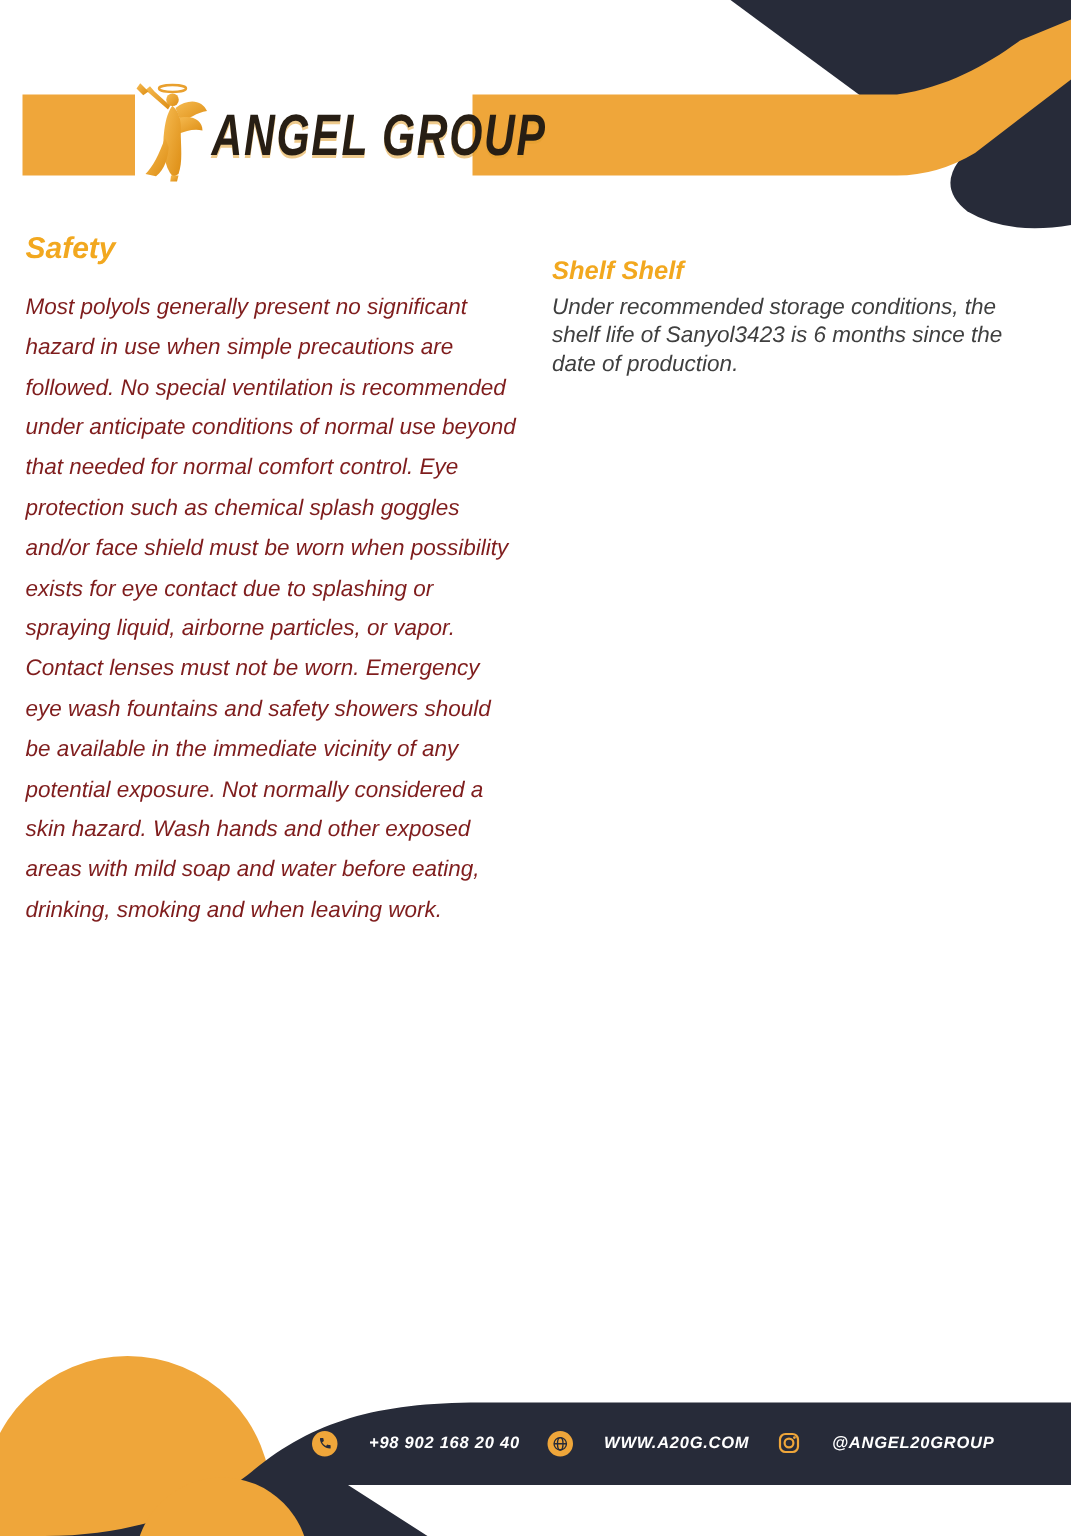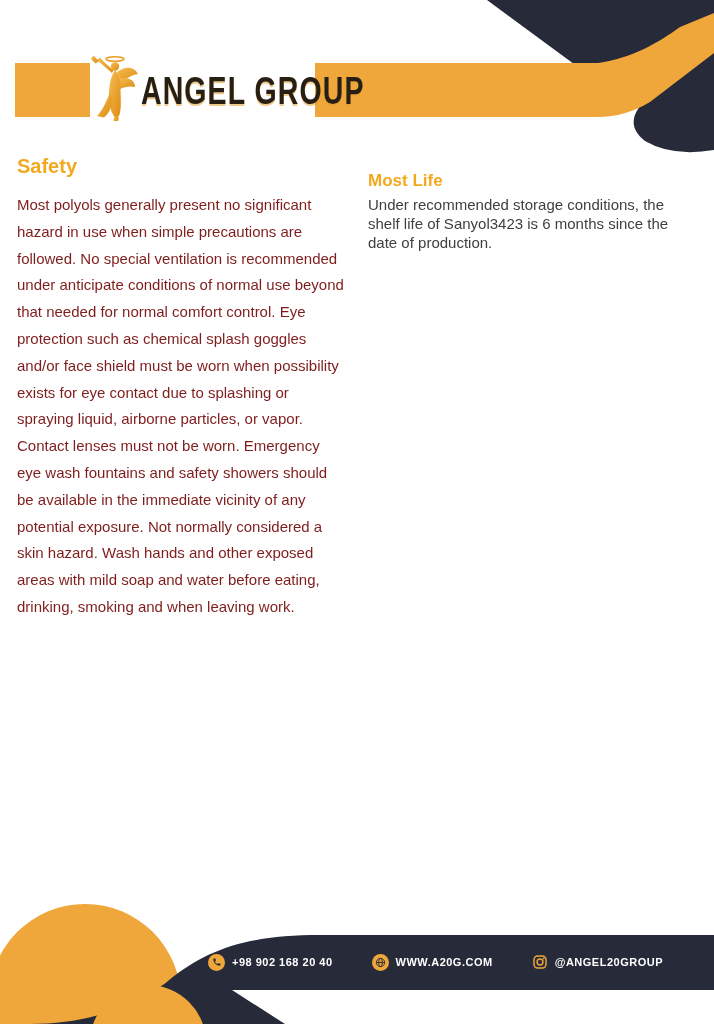--- a/index.html
+++ b/index.html
@@ -1,19 +1,20 @@
 <!DOCTYPE html>
 <html><head>
 <meta charset="utf-8">
 <style>
   html,body{margin:0;padding:0;background:#e8e8e8;}
   .page{
     position:relative;width:714px;height:1024px;background:#ffffff;
     margin:0 auto;overflow:hidden;
     font-family:"Liberation Sans",sans-serif;
+    font-style:italic;
   }
   svg{display:block;}
   .decor{position:absolute;left:0;pointer-events:none;}
   .decor-top{top:0;}
   .decor-bottom{bottom:0;}
 
   
   .brand-text{
     position:absolute;left:141px;top:71px;
     font-size:39px;font-weight:700;line-height:1;
@@ -37,21 +38,21 @@
   .body-right{
     margin:4px 0 0 0;font-size:15px;line-height:19px;color:#3f3f3f;
   }
 
   
   .contact-row{
     position:absolute;left:208px;top:948px;width:455px;height:28px;
     display:flex;align-items:center;justify-content:space-between;
   }
   .contact-item{
-    display:flex;align-items:center;gap:7px;
+    display:flex;align-items:center;gap:21px;
     color:#ffffff;font-size:11px;font-weight:700;letter-spacing:.5px;
     white-space:nowrap;cursor:pointer;
   }
   .icon-circle{
     width:17px;height:17px;border-radius:50%;background:#efa63a;
     display:flex;align-items:center;justify-content:center;flex:0 0 auto;
   }
   .icon-plain{width:16px;height:16px;display:flex;align-items:center;justify-content:center;flex:0 0 auto;}
 </style>
 </head>
@@ -89,21 +90,21 @@
   </svg>
 
   <div class="brand-text">ANGEL GROUP</div>
 
   <div class="col-left">
     <h2 class="h-orange h-safety">Safety</h2>
     <p class="body-left">Most polyols generally present no significant hazard in use when simple precautions are followed. No special ventilation is recommended under anticipate conditions of normal use beyond that needed for normal comfort control. Eye protection such as chemical splash goggles and/or face shield must be worn when possibility exists for eye contact due to splashing or spraying liquid, airborne particles, or vapor. Contact lenses must not be worn. Emergency eye wash fountains and safety showers should be available in the immediate vicinity of any potential exposure. Not normally considered a skin hazard. Wash hands and other exposed areas with mild soap and water before eating, drinking, smoking and when leaving work.</p>
   </div>
 
   <div class="col-right">
-    <h3 class="h-orange h-shelf">Most Life</h3>
+    <h3 class="h-orange h-shelf">Shelf Shelf</h3>
     <p class="body-right">Under recommended storage conditions, the shelf life of Sanyol3423 is 6 months since the date of production.</p>
   </div>
 
   <svg class="decor decor-bottom" width="714" height="170" viewBox="0 0 714 170">
 
     <circle cx="85" cy="146" r="96" fill="#efa63a"></circle>
 
     <path d="M714,81 L320,81 C250,81 208,94 168,127 C146,145 100,170 30,170 L285,170 L232,136 L714,136 Z" fill="#272b39"></path>
 
     <circle cx="148" cy="189" r="58" fill="#efa63a"></circle>

